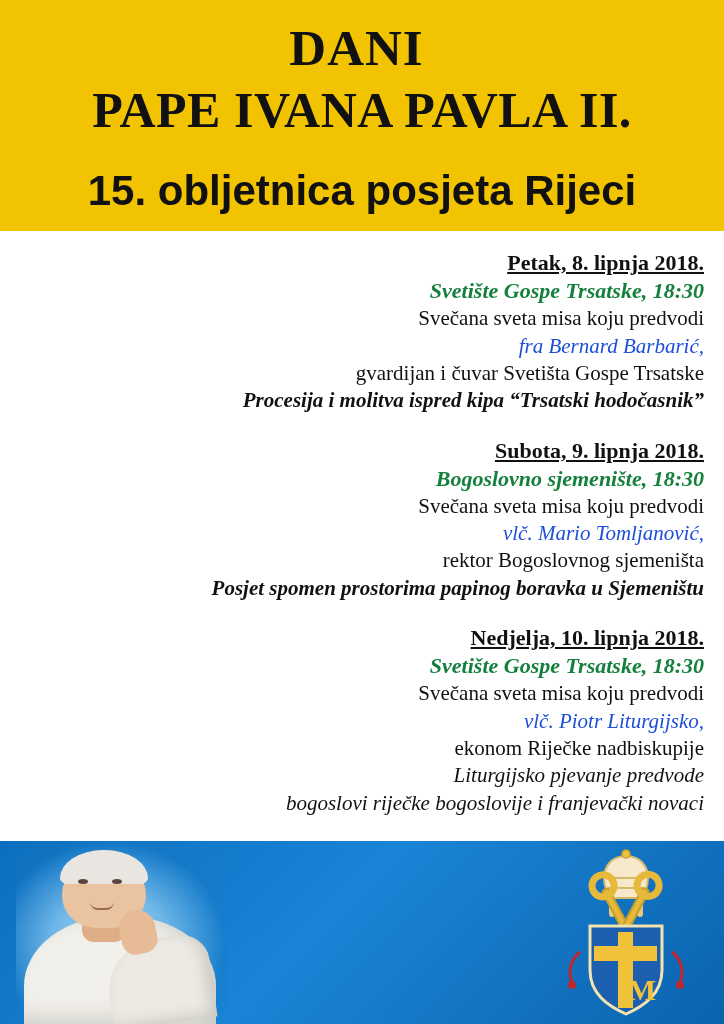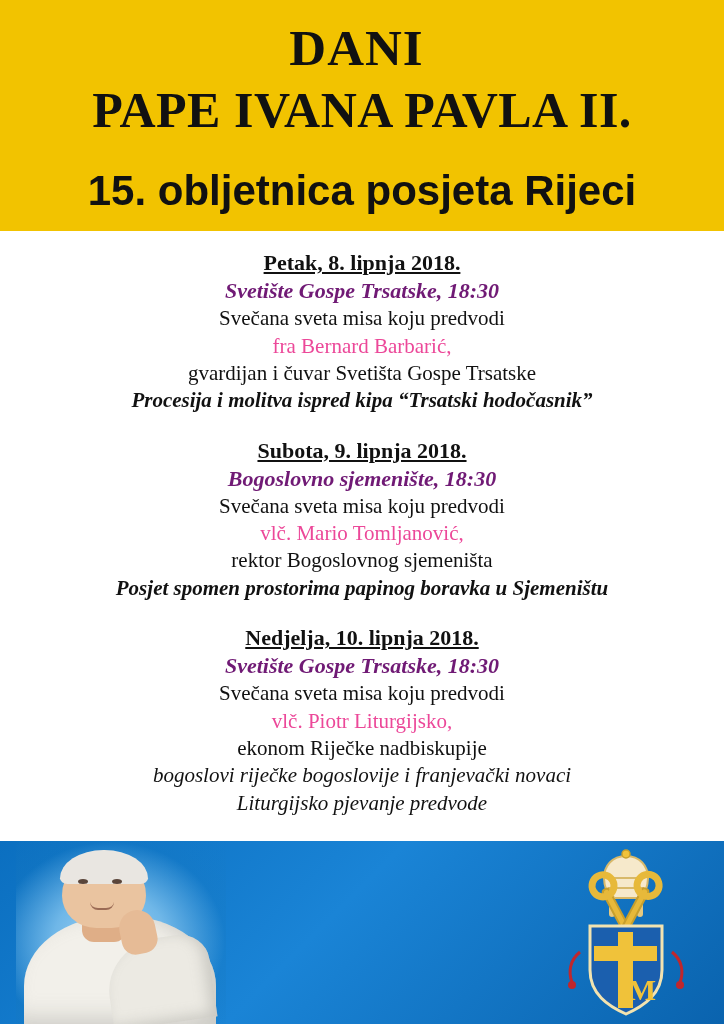--- a/index.html
+++ b/index.html
@@ -57,51 +57,52 @@
     margin-top: 30px;
   }
 
   
   .body-area {
     position: relative;
     width: 100%;
     height: 610px;
     box-sizing: border-box;
     padding: 18px 20px 0 20px;
-    text-align: center;
+    text-align: right;
   }
   .day-block {
     margin-bottom: 22px;
   }
   .day-title {
     font-family: "Liberation Serif", serif;
     font-weight: bold;
     font-size: 22px;
     color: #111111;
     text-decoration: underline;
     line-height: 1.28;
   }
   .venue {
     font-family: "Liberation Serif", serif;
     font-weight: bold;
     font-style: italic;
     font-size: 22px;
-    color: #701a75;
+    color: #15803d;
     line-height: 1.28;
   }
   .plain {
     font-family: "Liberation Serif", serif;
     font-size: 21px;
     color: #111111;
     line-height: 1.3;
   }
   .person {
     font-family: "Liberation Serif", serif;
+    font-style: italic;
     font-size: 21px;
-    color: #ec4899;
+    color: #1d4ed8;
     line-height: 1.3;
   }
   .note {
     font-family: "Liberation Serif", serif;
     font-weight: bold;
     font-style: italic;
     font-size: 21px;
     color: #111111;
     line-height: 1.3;
   }
@@ -263,22 +264,22 @@
       <div class="plain">rektor Bogoslovnog sjemeništa</div>
       <div class="note">Posjet spomen prostorima papinog boravka u Sjemeništu</div>
     </div>
 
     <div class="day-block">
       <div class="day-title">Nedjelja, 10. lipnja 2018.</div>
       <div class="venue">Svetište Gospe Trsatske, 18:30</div>
       <div class="plain">Svečana sveta misa koju predvodi</div>
       <div class="person">vlč. Piotr Liturgijsko,</div>
       <div class="plain">ekonom Riječke nadbiskupije</div>
+      <div class="note-italic">Liturgijsko pjevanje predvode</div>
       <div class="note-italic">bogoslovi riječke bogoslovije i franjevački novaci</div>
-      <div class="note-italic">Liturgijsko pjevanje predvode</div>
     </div>
 
   </div>
 
   <div class="footer">
 
     <div class="footer-photo">
       <div class="pope-glow"></div>
       <div class="pope-robe"></div>
       <div class="pope-arm"></div>

